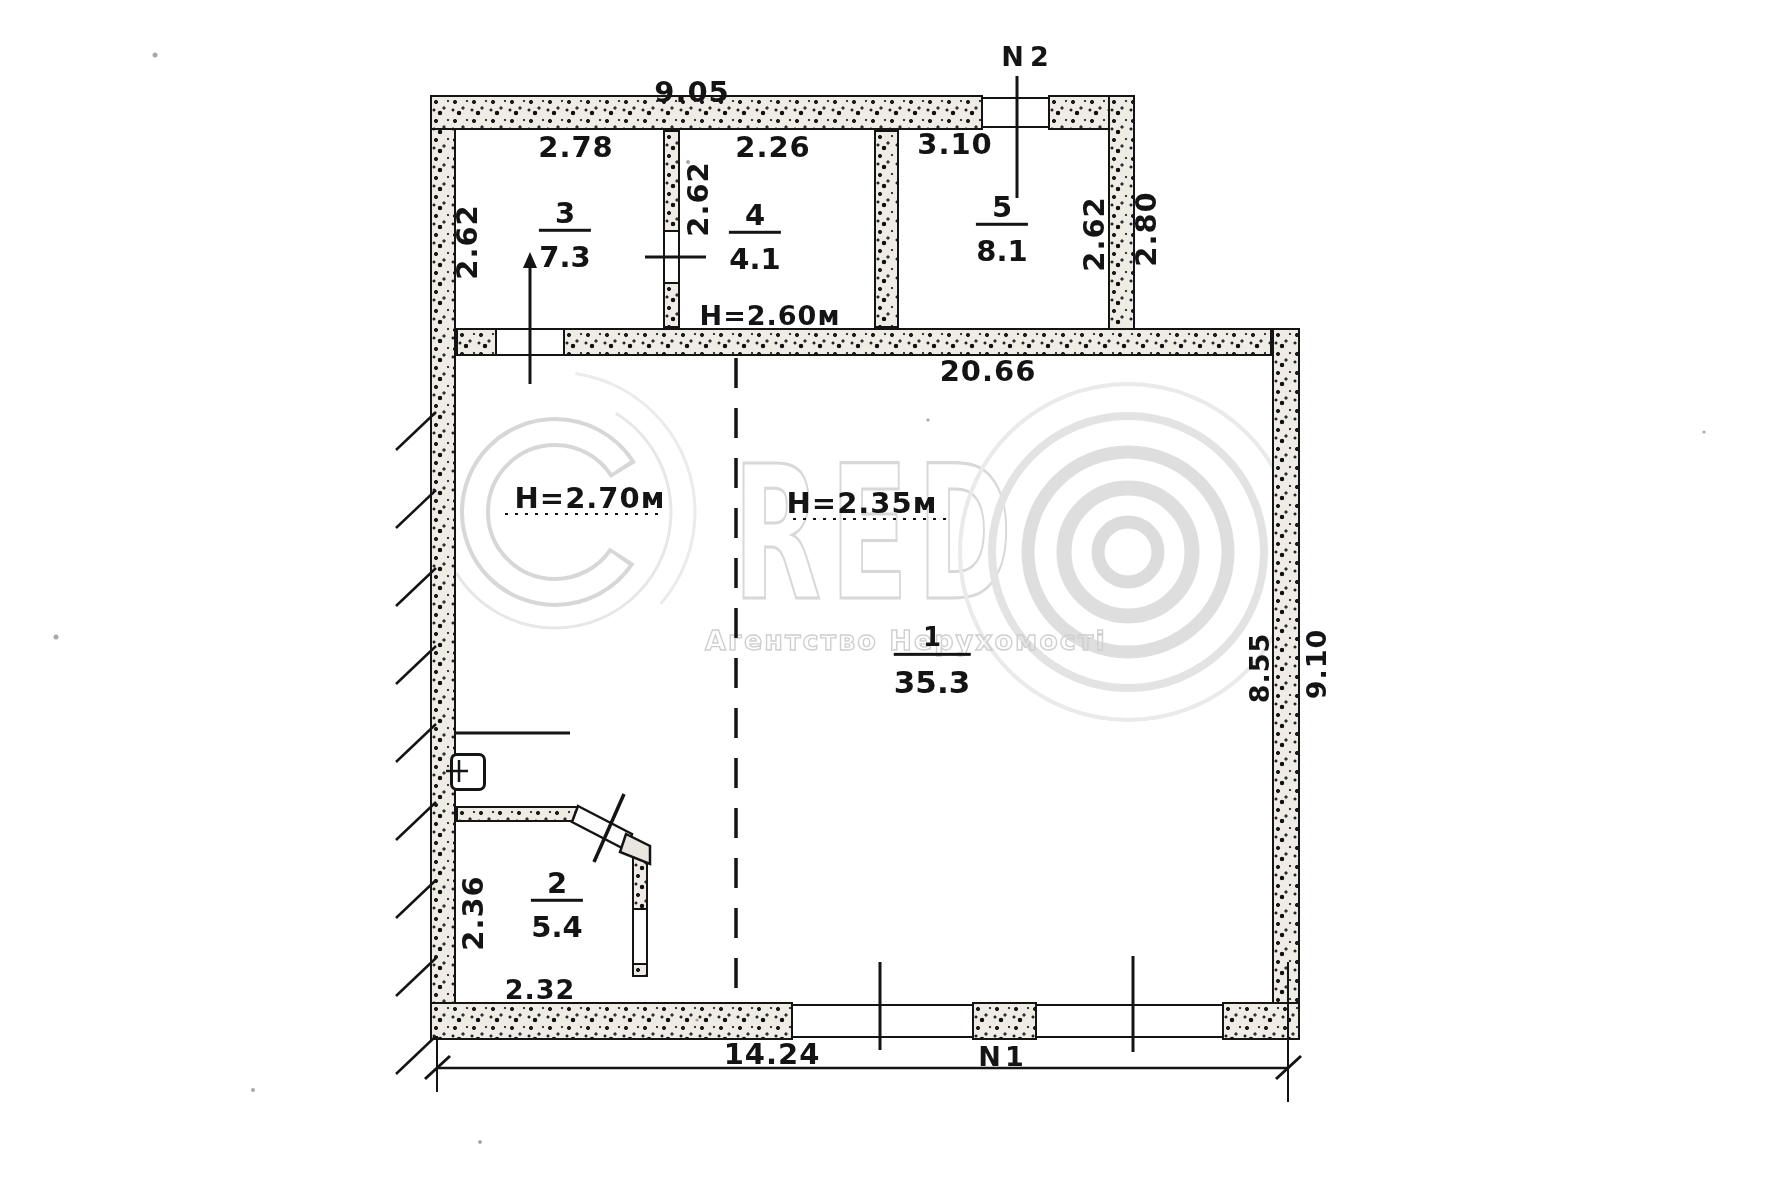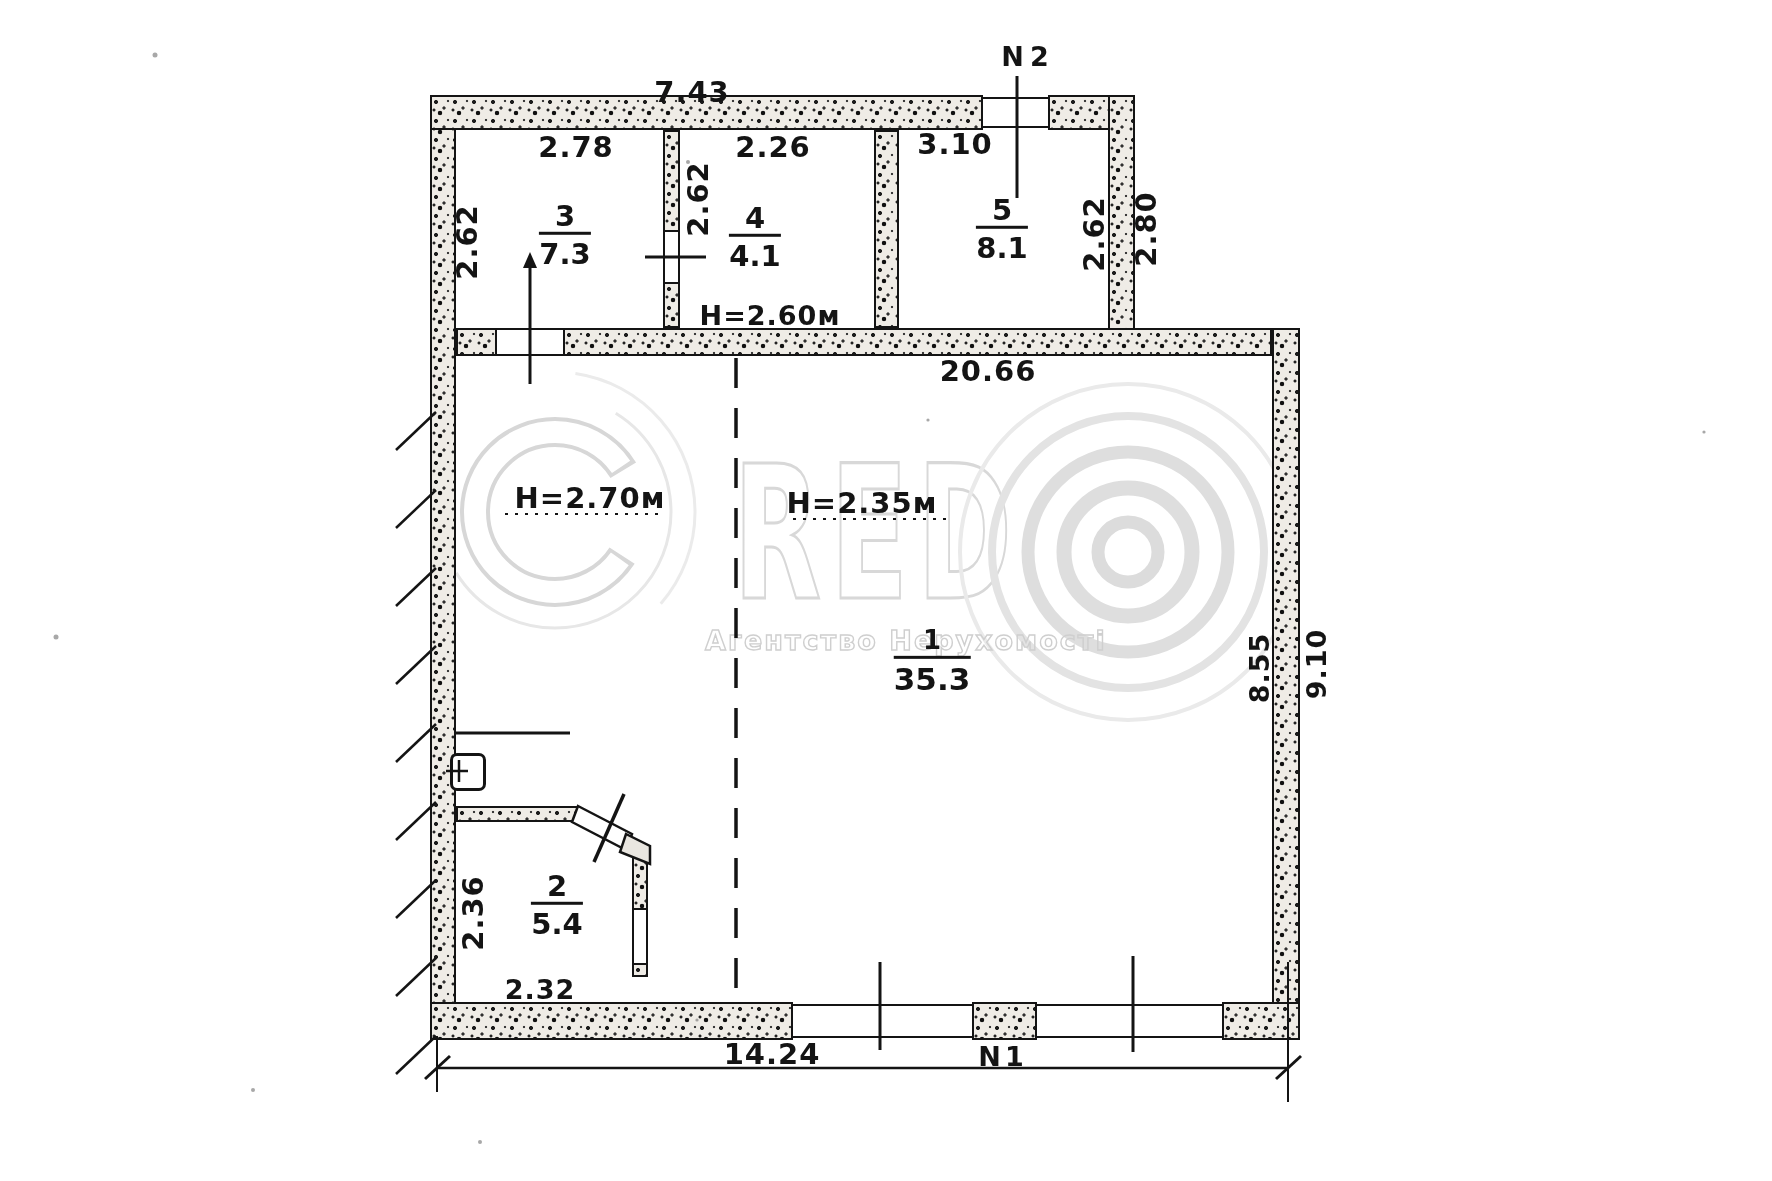--- a/index.html
+++ b/index.html
@@ -26,21 +26,21 @@
   .gap-v{position:absolute;z-index:2;box-sizing:border-box;background:#ffffff;
          border-left:2.5px solid #141414;border-right:2.5px solid #141414;}
   .dim{position:absolute;z-index:4;transform:translate(-50%,-50%);
        font-weight:600;font-size:29px;color:#141414;white-space:nowrap;letter-spacing:1px;}
   .dim.v{transform:translate(-50%,-50%) rotate(-90deg);}
   .dim.s{font-size:27px;}
   .room-label{position:absolute;z-index:4;transform:translate(-50%,-50%);text-align:center;
               color:#141414;font-weight:600;}
   .room-label .num{display:block;font-size:29px;line-height:1.05;
                    border-bottom:3px solid #141414;padding:0 16px 1px;}
-  .room-label .area{display:block;font-size:29px;padding-top:2px;}
+  .room-label .area{display:block;font-size:29px;padding-top:8px;}
   .room-label.big .num{font-size:26px;padding:0 28px 2px;}
   .room-label.big .area{font-size:31px;}
   .heater{position:absolute;z-index:3;box-sizing:border-box;background:#ffffff;
           border:3px solid #141414;border-radius:7px;}
 </style>
 </head>
 <body>
 
 <div class="canvas">
 
@@ -144,21 +144,21 @@
         <circle cx="688" cy="162" r="2"></circle>
       <circle cx="56" cy="637" r="2.5"></circle>
         <circle cx="253" cy="1090" r="2"></circle>
       <circle cx="480" cy="1142" r="2"></circle>
         <circle cx="697" cy="1020" r="1.6"></circle>
       <circle cx="928" cy="420" r="1.6"></circle>
         <circle cx="1704" cy="432" r="1.6"></circle>
     </g>
   </svg>
 
-  <div class="dim" style="left:692px;top:92px">7.43</div>
+  <div class="dim" style="left:692px;top:92px">9.05</div>
   <div class="dim s" style="left:1028px;top:56px;letter-spacing:6px">N2</div>
 
   <div class="dim" style="left:576px;top:147px">2.78</div>
   <div class="dim v" style="left:467px;top:242px">2.62</div>
   <div class="room-label" style="left:565px;top:236px">
     <span class="num">3</span>
     <span class="area">7.3</span>
   </div>
 
   <div class="dim" style="left:773px;top:147px">2.26</div>

